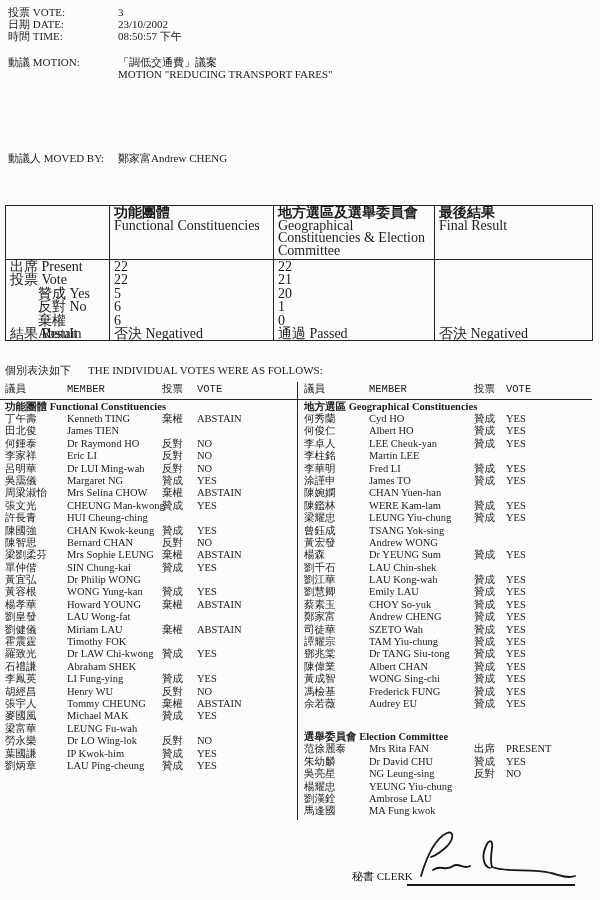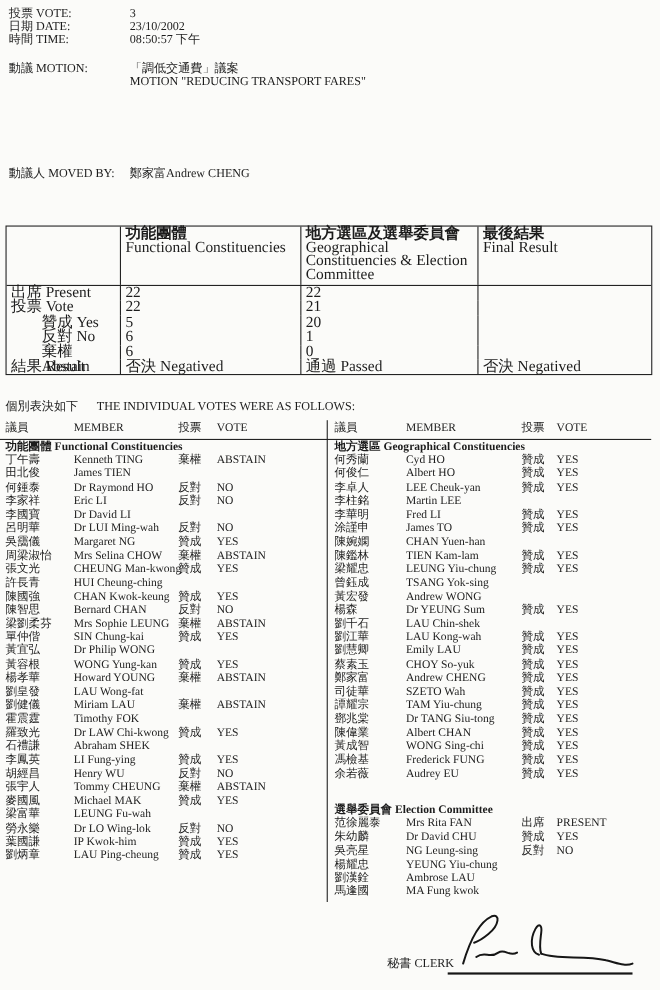--- a/index.html
+++ b/index.html
@@ -43,21 +43,21 @@
   .half { position:absolute; top:383px; width:296px; font-size:10.5px; }
   .half.left  { left:0; }
   .half.right { left:298px; }
 
   .vhead, .vrow {
     display:grid; padding-left:5px; height:12.4px; line-height:12.4px;
     white-space:nowrap; overflow:visible;
   }
   .half.left  .vhead, .half.left  .vrow { grid-template-columns:62px 95px 35px auto; }
   .half.right .vhead, .half.right .vrow { grid-template-columns:65px 105px 32px auto; padding-left:6px; }
-  .vhead { height:17px; line-height:13px; }
+  .vhead { height:17px; line-height:13px;font-family:Liberation Mono, monospace; }
   .vsection { padding-left:5px; height:13px; line-height:13px; font-weight:bold; white-space:nowrap; }
   .half.right .vsection { padding-left:6px; }
   .vspacer { height:20px; }
 
   
   .clerk-label { position:absolute; left:352px; top:870px; height:13px; line-height:13px; }
   .clerk-line  { position:absolute; left:407px; top:884px; width:168px; height:1.6px; background:#161616; }
   .signature   { position:absolute; left:403px; top:826px; }
 </style>
 </head>
@@ -175,26 +175,20 @@
       <span>反對</span>
       <span>NO</span>
     </div>
     <div class="vrow">
       <span>李家祥</span>
       <span>Eric LI</span>
       <span>反對</span>
       <span>NO</span>
     </div>
     <div class="vrow">
-      <span>李國寶</span>
-      <span>Dr David LI</span>
-      <span></span>
-      <span></span>
-    </div>
-    <div class="vrow">
       <span>呂明華</span>
       <span>Dr LUI Ming-wah</span>
       <span>反對</span>
       <span>NO</span>
     </div>
     <div class="vrow">
       <span>吳靄儀</span>
       <span>Margaret NG</span>
       <span>贊成</span>
       <span>YES</span>
@@ -384,21 +378,21 @@
       <span>YES</span>
     </div>
     <div class="vrow">
       <span>陳婉嫻</span>
       <span>CHAN Yuen-han</span>
       <span></span>
       <span></span>
     </div>
     <div class="vrow">
       <span>陳鑑林</span>
-      <span>TIEN Kam-lam</span>
+      <span>WERE Kam-lam</span>
       <span>贊成</span>
       <span>YES</span>
     </div>
     <div class="vrow">
       <span>梁耀忠</span>
       <span>LEUNG Yiu-chung</span>
       <span>贊成</span>
       <span>YES</span>
     </div>
     <div class="vrow">

